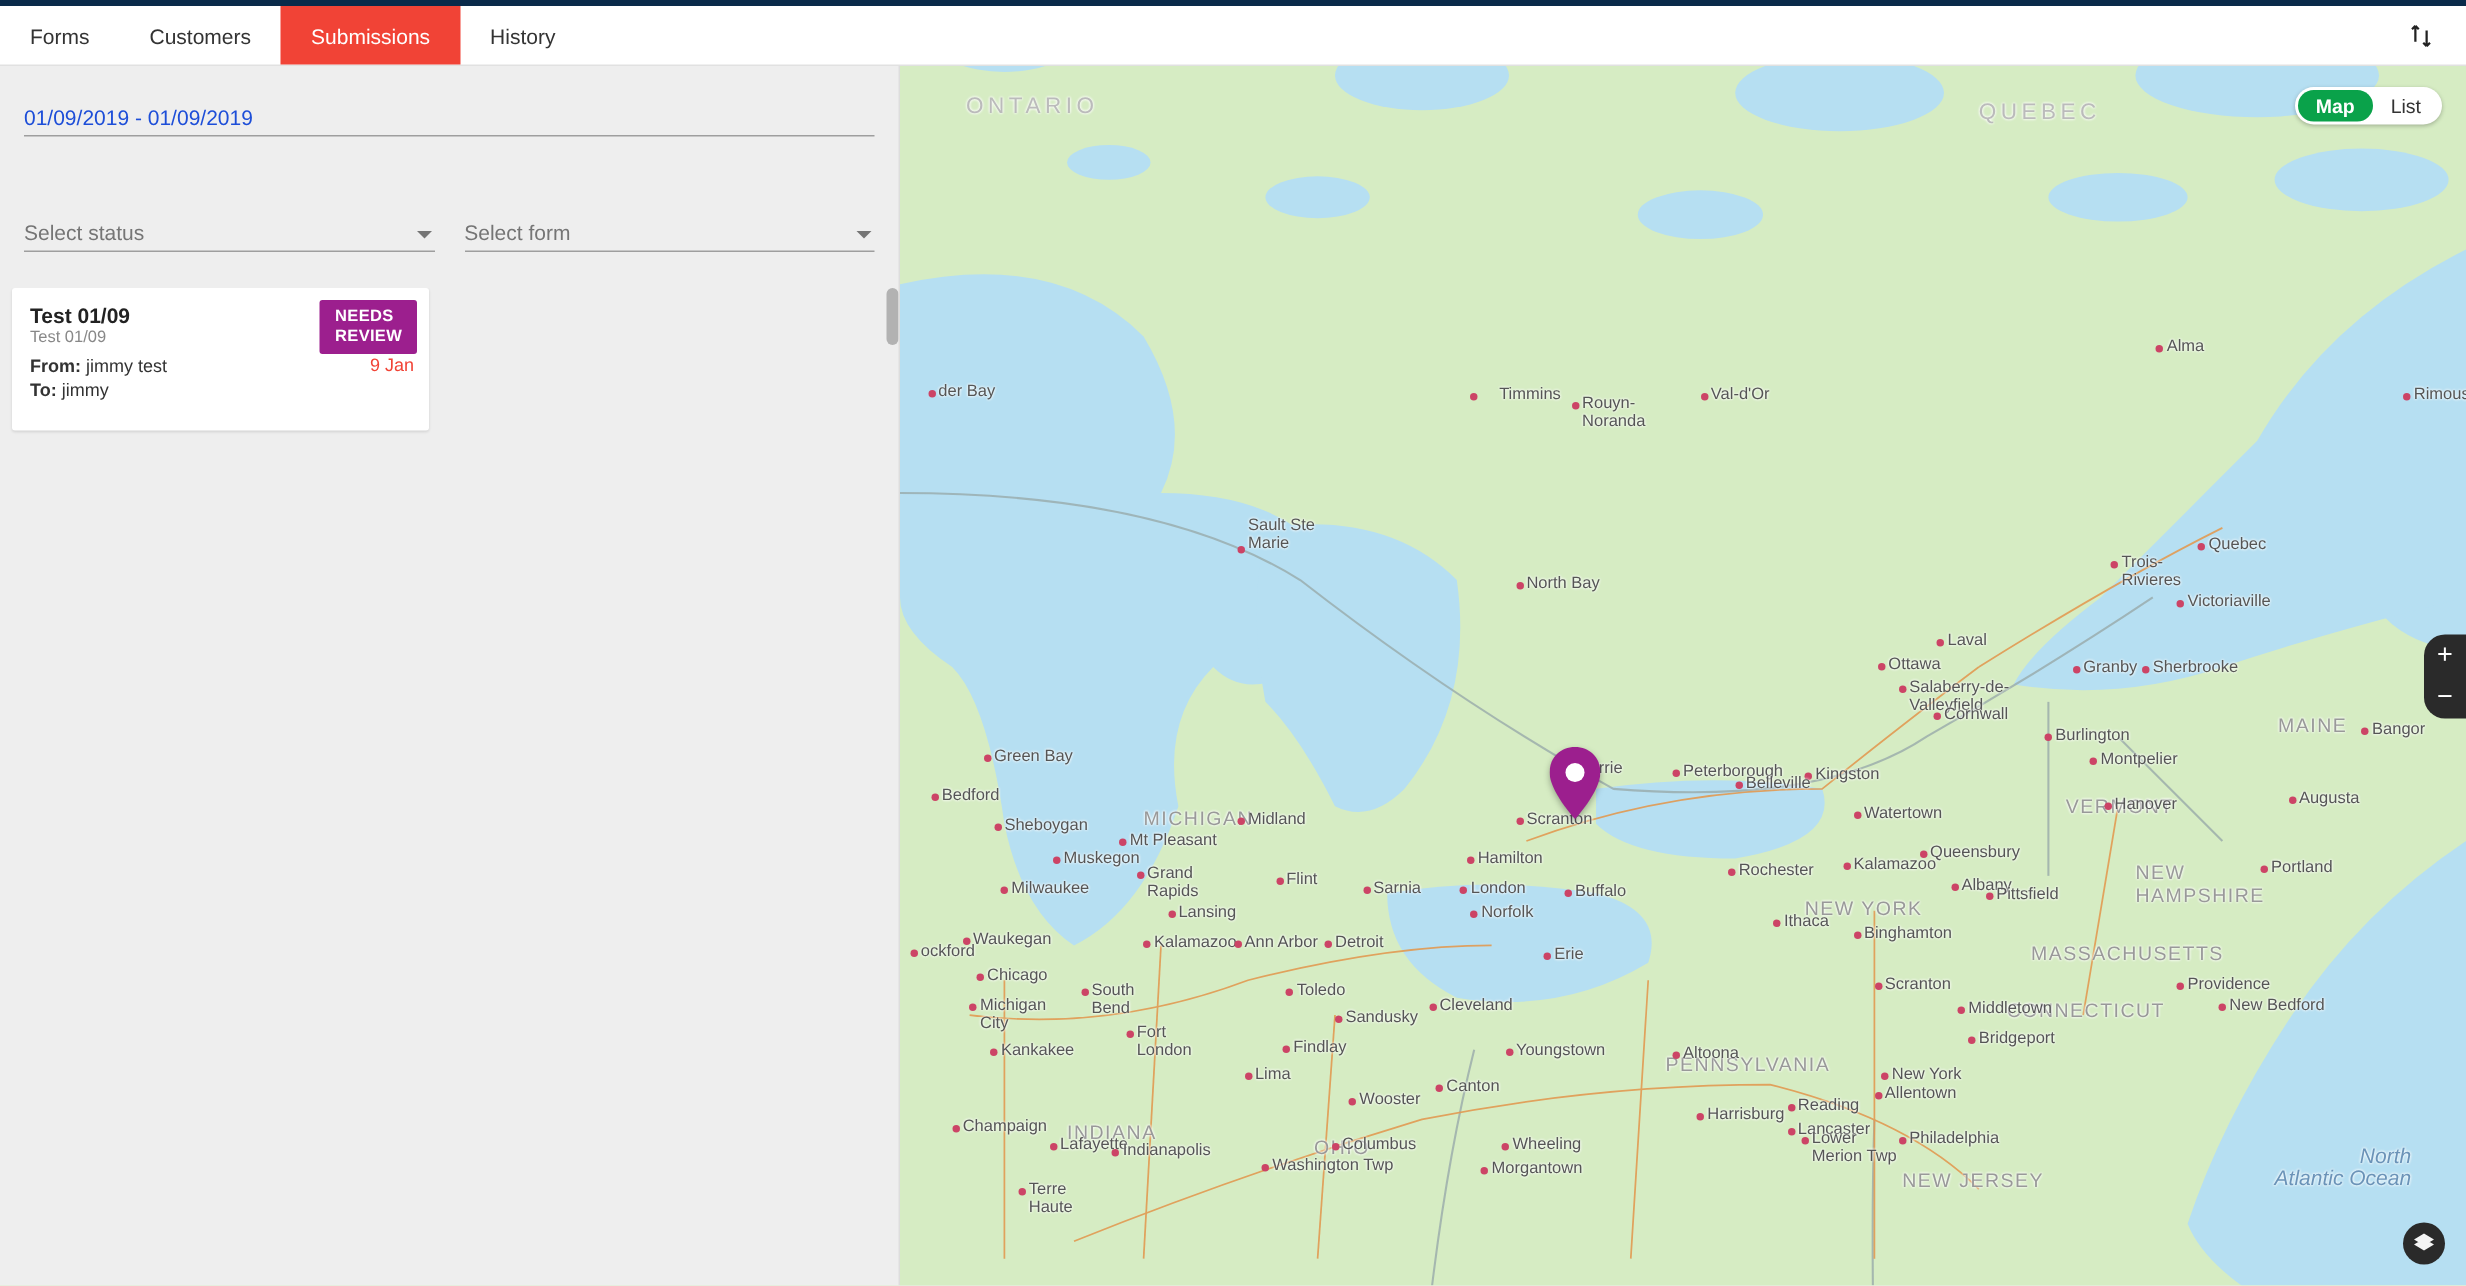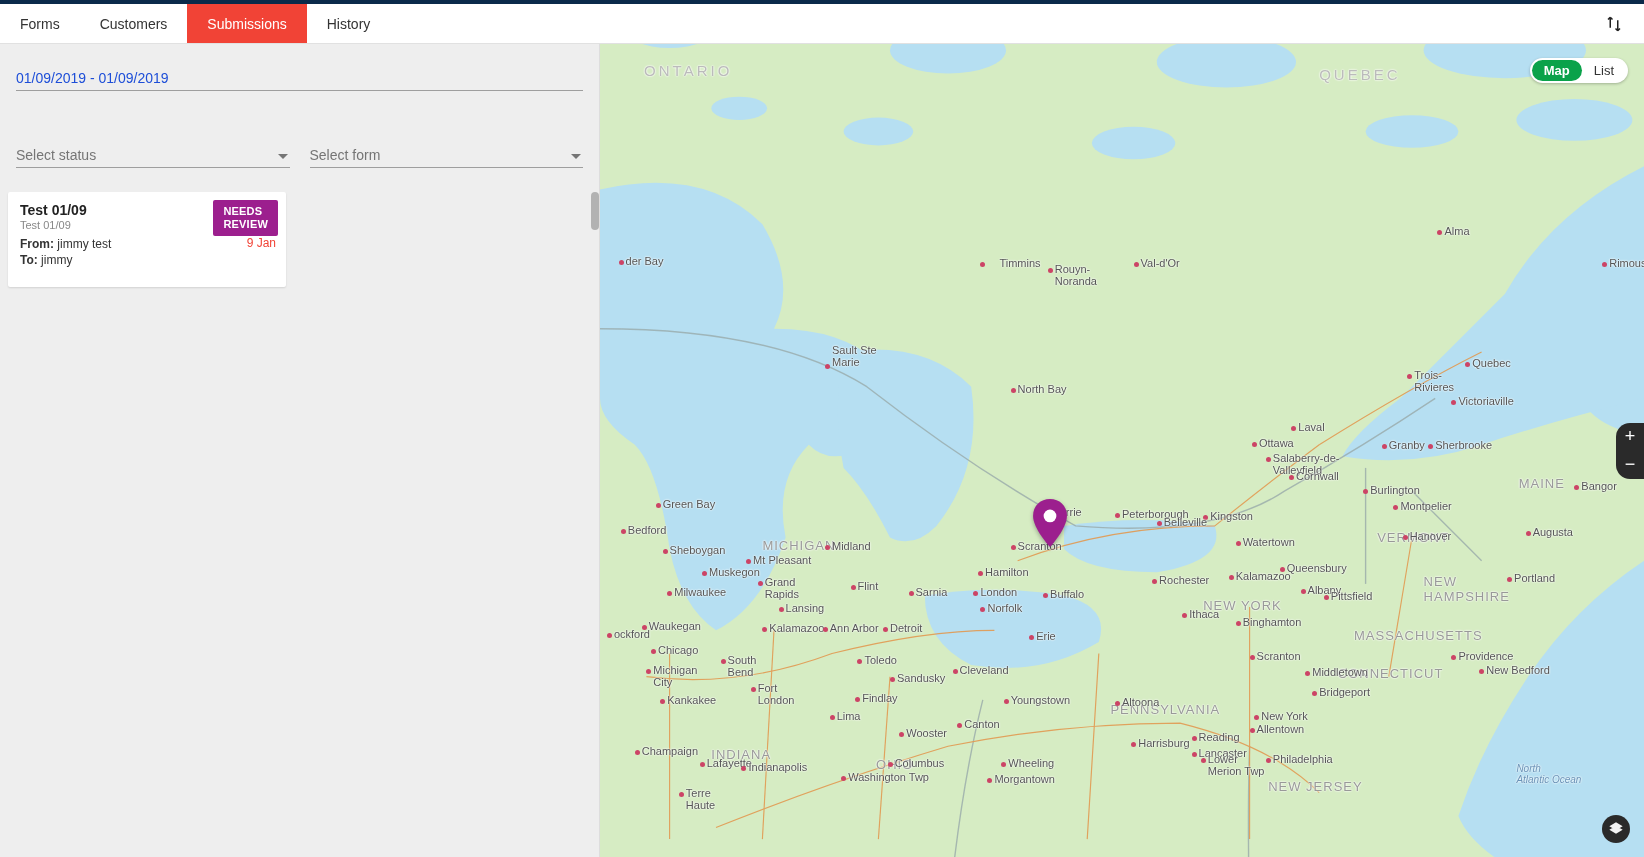--- a/index.html
+++ b/index.html
@@ -113,21 +113,21 @@
     pointer-events: none;
   }
   .marker svg { filter: drop-shadow(0 2px 2px rgba(0,0,0,0.3)); }
 
   .map-label {
     position: absolute; font-size: 11px; color: #555; white-space: nowrap;
     text-shadow: 0 0 2px #fff, 0 0 2px #fff;
   }
   .map-label.region { color: #999; font-size: 13px; letter-spacing: 1px; }
   .map-label.province { color: #bbb; font-size: 15px; letter-spacing: 3px; }
-  .map-label.ocean { color: #6a93b8; font-style: italic; font-size: 10px; text-align: left; line-height: 1.1; }
+  .map-label.ocean { color: #6a93b8; font-style: italic; font-size: 14px; text-align: right; line-height: 1.1; }
 
   .city-dot {
     position: absolute; width: 5px; height: 5px; background: #c46; border-radius: 50%;
   }
 </style>
 </head>
 <body>
 
 <div class="topbar"></div>
 

